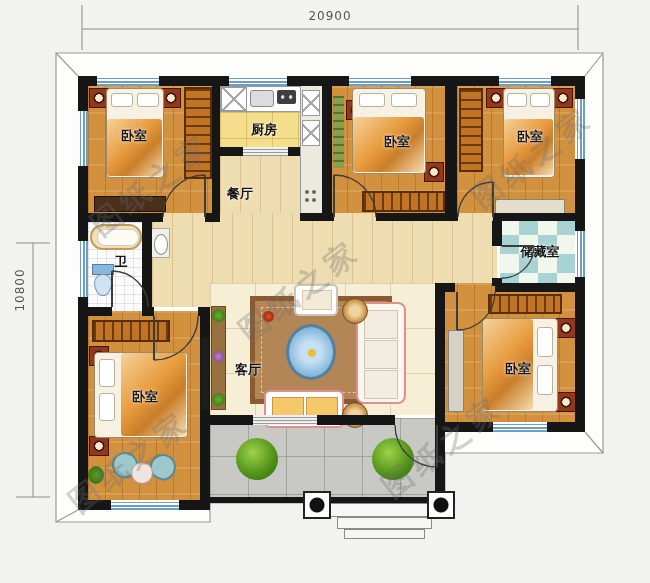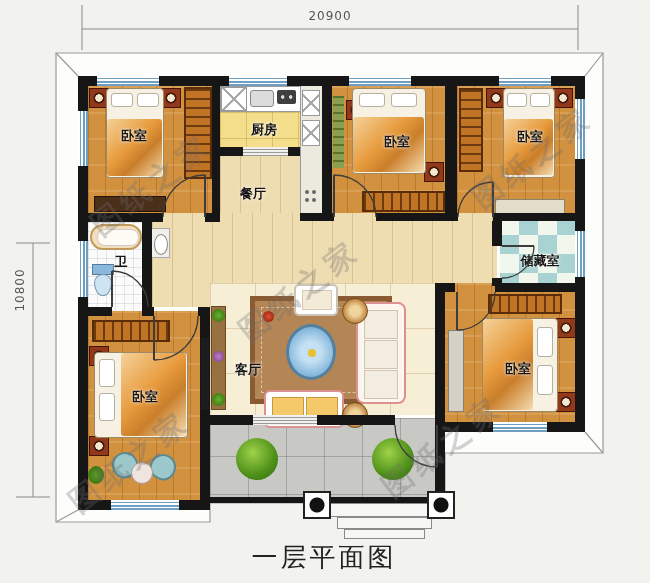--- a/index.html
+++ b/index.html
@@ -278,30 +278,29 @@
         <line x1="154" y1="316" x2="154" y2="360" stroke-width="2"></line>
       <path d="M395,425 A42,42 0 0 0 437,467"></path>
         <line x1="437" y1="425" x2="437" y2="467" stroke-width="2"></line>
     </g>
   </svg>
 
   <div class="label" style="left:134px;top:136px;">卧室</div>
   <div class="label" style="left:264px;top:130px;">厨房</div>
   <div class="label" style="left:397px;top:142px;">卧室</div>
   <div class="label" style="left:530px;top:137px;">卧室</div>
-  <div class="label" style="left:253px;top:194px;">餐厅</div>
+  <div class="label" style="left:240px;top:194px;">餐厅</div>
   <div class="label" style="left:121px;top:262px;">卫</div>
-  <div class="label" style="left:540px;top:261px;">储藏室</div>
+  <div class="label" style="left:540px;top:252px;">储藏室</div>
   <div class="label" style="left:145px;top:397px;">卧室</div>
   <div class="label" style="left:248px;top:370px;">客厅</div>
   <div class="label" style="left:518px;top:369px;">卧室</div>
 
   <div class="wm" style="left:152px;top:185px;z-index:8;">图纸之家</div>
   <div class="wm" style="left:533px;top:158px;z-index:8;">图纸之家</div>
   <div class="wm" style="left:300px;top:291px;z-index:8;">图纸之家</div>
   <div class="wm" style="left:130px;top:462px;z-index:8;">图纸之家</div>
   <div class="wm" style="left:443px;top:447px;z-index:8;">图纸之家</div>
 
   <div class="dimtext" style="left:330px;top:16px;">20900</div>
   <div class="dimtext rot" style="left:20px;top:290px;">10800</div>
-  <div class="title" style="left:324px;top:557px;">一层平面图</div>
 
 </div>
 
 </body></html>

